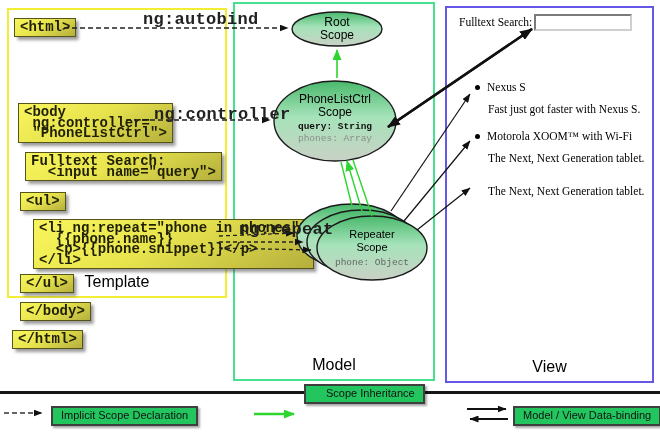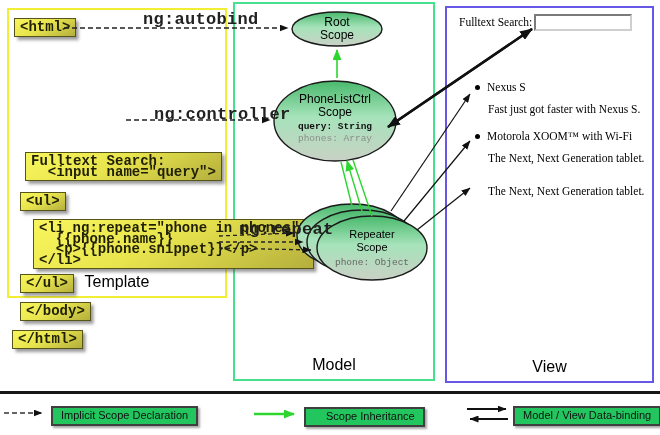--- a/index.html
+++ b/index.html
@@ -112,20 +112,23 @@
     <line x1="404" y1="221" x2="470" y2="141" stroke="#111" stroke-width="1.2" marker-end="url(#mB)"></line>
     <line x1="417" y1="230" x2="470" y2="188" stroke="#111" stroke-width="1.2" marker-end="url(#mB)"></line>
 
     <line x1="4" y1="413" x2="42" y2="413" stroke="#333" stroke-width="1.6" stroke-dasharray="5,3" marker-end="url(#mB)"></line>
     <line x1="254" y1="414" x2="294" y2="414" stroke="#2ed52e" stroke-width="2.6" marker-end="url(#mG)"></line>
     <line x1="467" y1="409" x2="506" y2="409" stroke="#111" stroke-width="1.8" marker-end="url(#mB)"></line>
     <line x1="508" y1="419" x2="470" y2="419" stroke="#111" stroke-width="1.8" marker-end="url(#mB)"></line>
   </svg>
 
   <div class="codebox" style="left:14px;top:18px;">&lt;html&gt;</div>
+  <div class="codebox" style="left:18px;top:103px;">&lt;body
+ ng:controller=
+ "PhoneListCtrl"&gt;</div>
   <div class="codebox" style="left:25px;top:152px;">Fulltext Search:
   &lt;input name="query"&gt;</div>
   <div class="codebox" style="left:20px;top:192px;">&lt;ul&gt;</div>
   <div class="codebox" style="left:33px;top:219px;">&lt;li ng:repeat="phone in phones"&gt;
   {{phone.name}}
   &lt;p&gt;{{phone.snippet}}&lt;/p&gt;
 &lt;/li&gt;</div>
   <div class="codebox" style="left:20px;top:274px;">&lt;/ul&gt;</div>
   <div class="codebox" style="left:20px;top:302px;">&lt;/body&gt;</div>
   <div class="codebox" style="left:12px;top:330px;">&lt;/html&gt;</div>
@@ -166,16 +169,16 @@
       <span>Motorola XOOM™ with Wi-Fi</span>
     </div>
     <div class="viewtext view-item-desc">The Next, Next Generation tablet.</div>
   </div>
   <div class="view-item" style="top:176px;">
     <div class="viewtext view-item-desc">The Next, Next Generation tablet.</div>
   </div>
 
   <div class="sep"></div>
   <div class="legend-box" style="left:51px;top:406px;">Implicit Scope Declaration</div>
-  <div class="legend-box" style="left:304px;top:407px;padding-left:20px;">Scope Inheritance</div>
+  <div class="legend-box" style="left:304px;top:384px;padding-left:20px;">Scope Inheritance</div>
   <div class="legend-box" style="left:513px;top:406px;">Model / View Data-binding</div>
 
 </div>
 
 </body></html>

